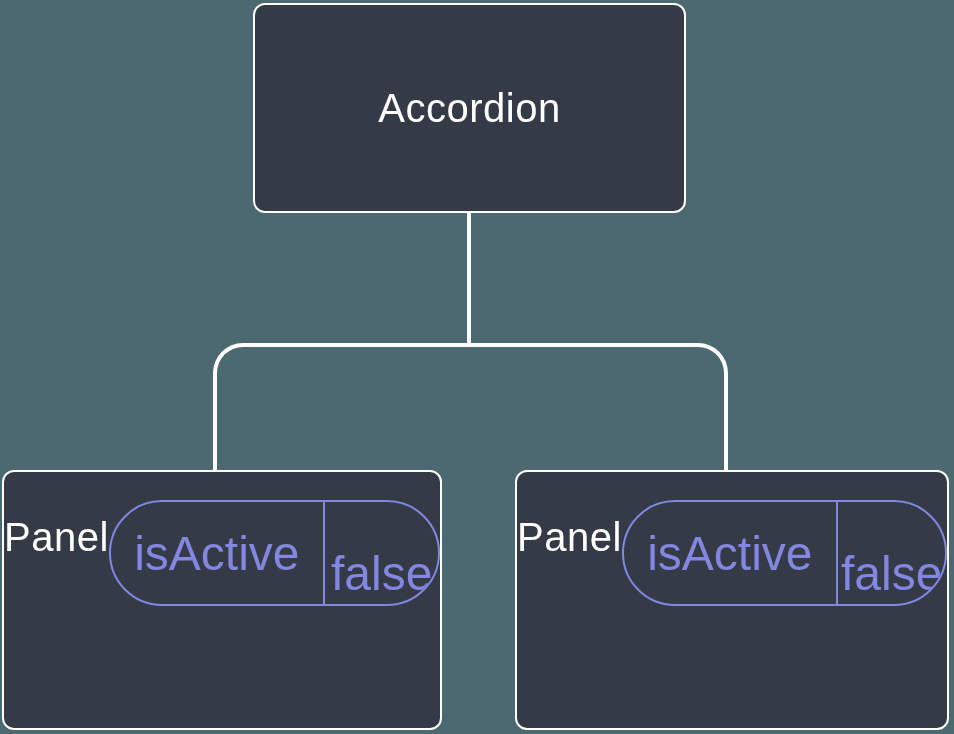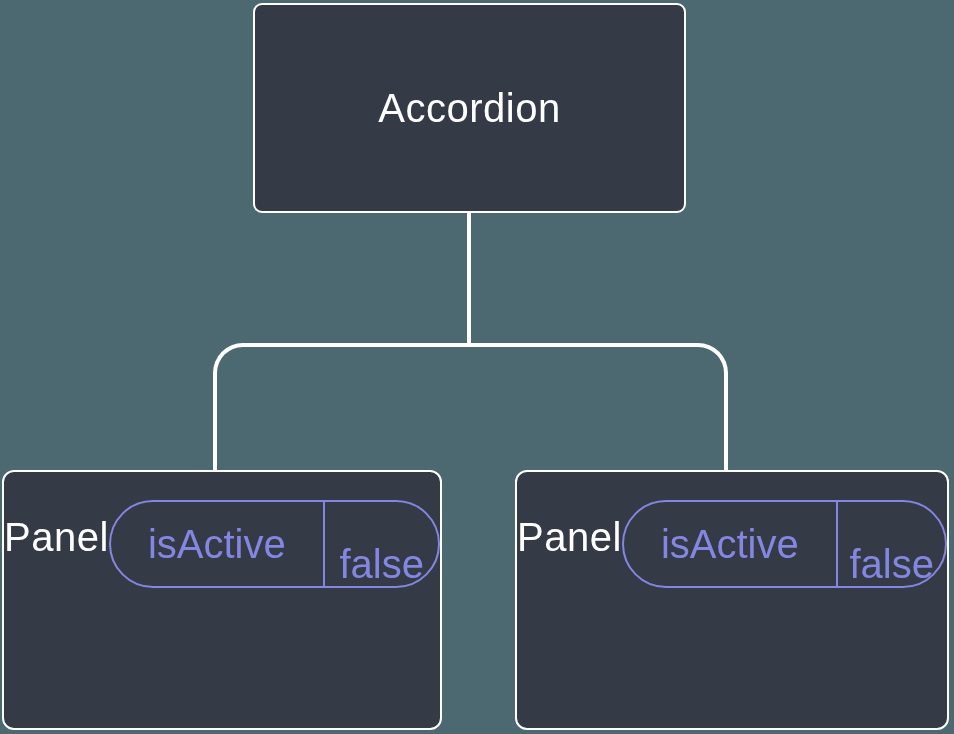--- a/index.html
+++ b/index.html
@@ -23,21 +23,20 @@
     box-sizing: border-box;
   }
   .root-node {
     left: 253px;
     top: 3px;
     width: 433px;
     height: 210px;
     display: flex;
     align-items: center;
     justify-content: center;
-    border-radius: 9px;
   }
   .node-label {
     color: var(--node-label, #FFFFFF);
     font-size: 40px;
     font-weight: 500;
     letter-spacing: 0.5px;
   }
   
   .stem {
     position: absolute;
@@ -70,28 +69,28 @@
   .panel-left  { left: 2px;  width: 440px; }
   .panel-right { left: 515px; width: 434px; }
   .panel .node-label {
     margin-top: 40px;
     line-height: 50px;
   }
   
   .pill {
     margin-top: 28px;
     width: 368px;
-    height: 88px;
+    height: 106px;
     box-sizing: border-box;
     border: 2.5px solid var(--state-accent, #8387E2);
     border-radius: 60px;
     display: flex;
     align-items: stretch;
     color: var(--state-accent, #8387E2);
-    font-size: 40px;
+    font-size: 48px;
     font-weight: 400;
     overflow: hidden;
   }
   .pill-key {
     width: 212px;
     display: flex;
     align-items: center;
     justify-content: center;
   }
   .pill-divider {

